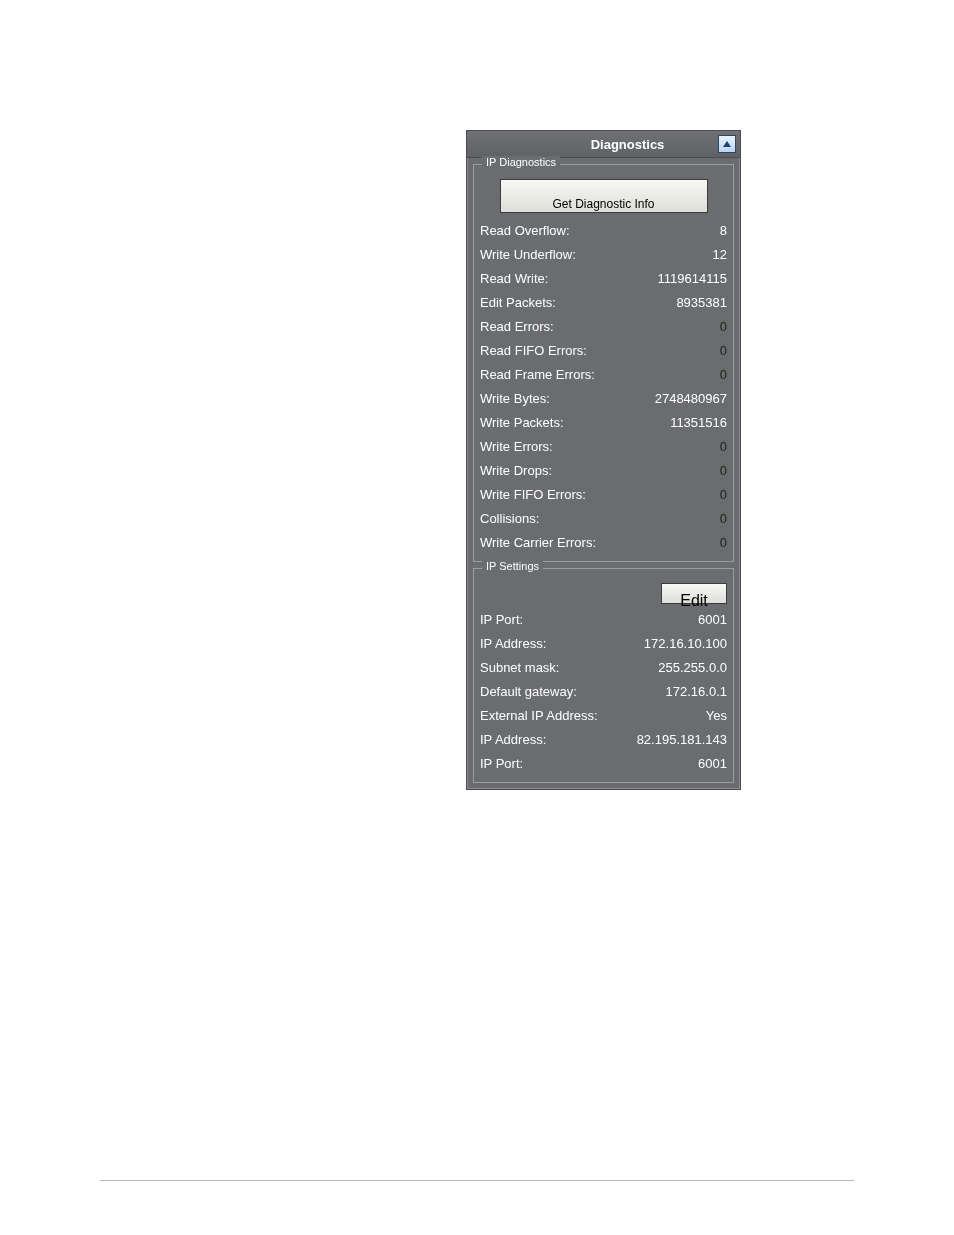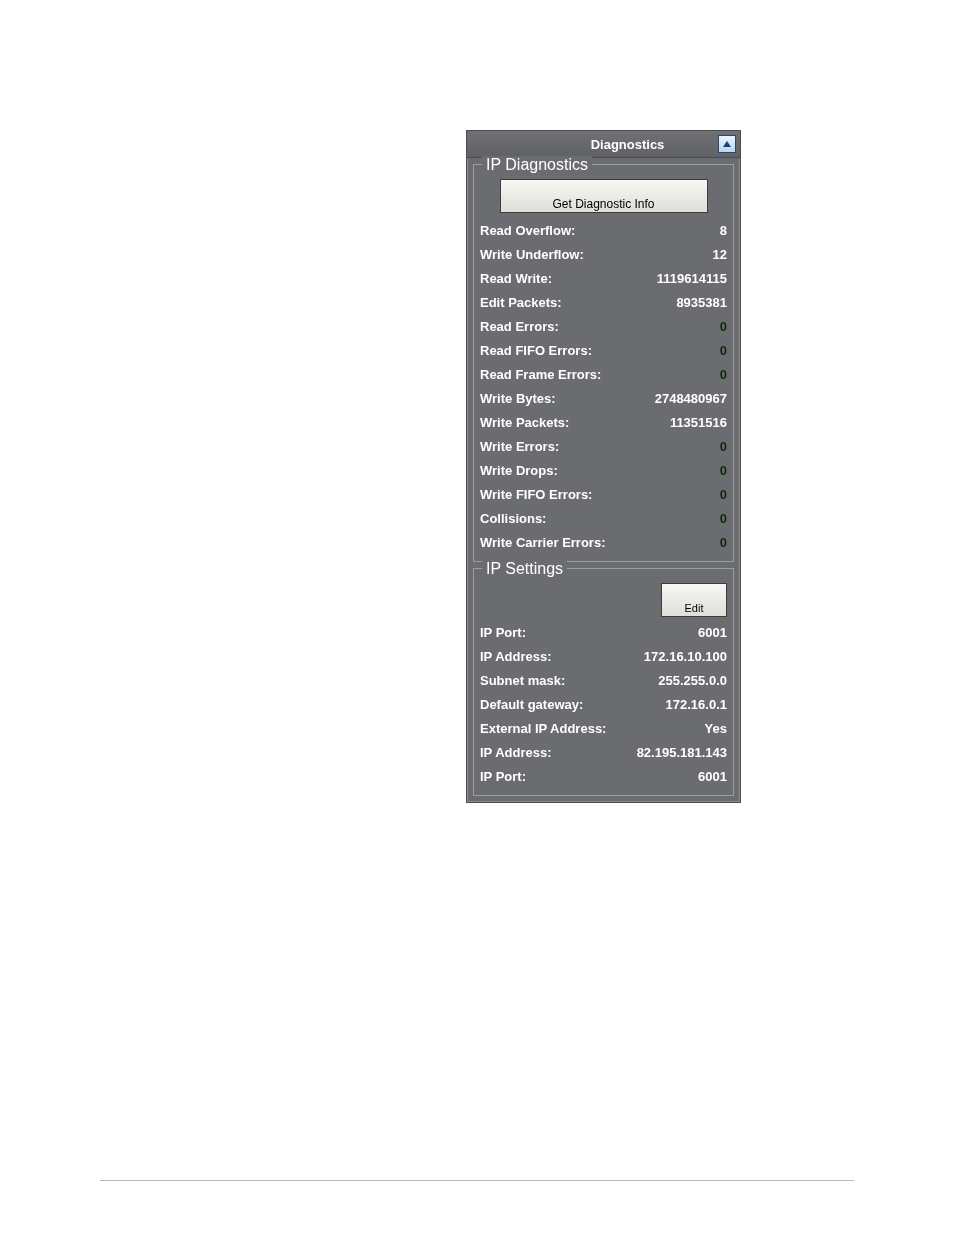--- a/index.html
+++ b/index.html
@@ -59,21 +59,21 @@
     padding: 14px 6px 6px 6px;
   }
   .groupbox + .groupbox { margin-top: 4px; }
   .groupbox-legend {
     position: absolute;
     top: -9px;
     left: 8px;
     background: #6a6c70;
     padding: 0 4px;
     color: #fff;
-    font-size: 16px;
+    font-size: 11px;
   }
 
   .btn-wide {
     width: 208px;
     height: 21px;
     margin: 0 auto 6px auto;
     display: block;
     background: linear-gradient(#f7f7f4, #dedfd8);
     border: 1px solid #3c3c3c;
     color: #000;
@@ -87,33 +87,32 @@
   .btn-edit {
     width: 66px;
     height: 21px;
     margin-left: auto;
     margin-bottom: 4px;
     display: block;
     background: linear-gradient(#f7f7f4, #dedfd8);
     border: 1px solid #3c3c3c;
     color: #000;
     font-family: inherit;
-    font-size: 11px;
+    font-size: 16px;
     line-height: 17px;
     text-align: center;
-    padding: 16px;
+    padding: 8px;
   }
 
   .row {
     display: flex;
     justify-content: space-between;
     align-items: baseline;
     height: 24px;
     line-height: 24px;
-    font-weight: bold;
   }
   .row .label { color: #fff; font-size: 13px; }
   .row .value { color: #fff; font-size: 13px; text-align: right; }
   .row.zero .value { color: #0d2a0d; }
 
   .bottom-rule {
     position: absolute;
     left: 100px;
     right: 100px;
     top: 1180px;

